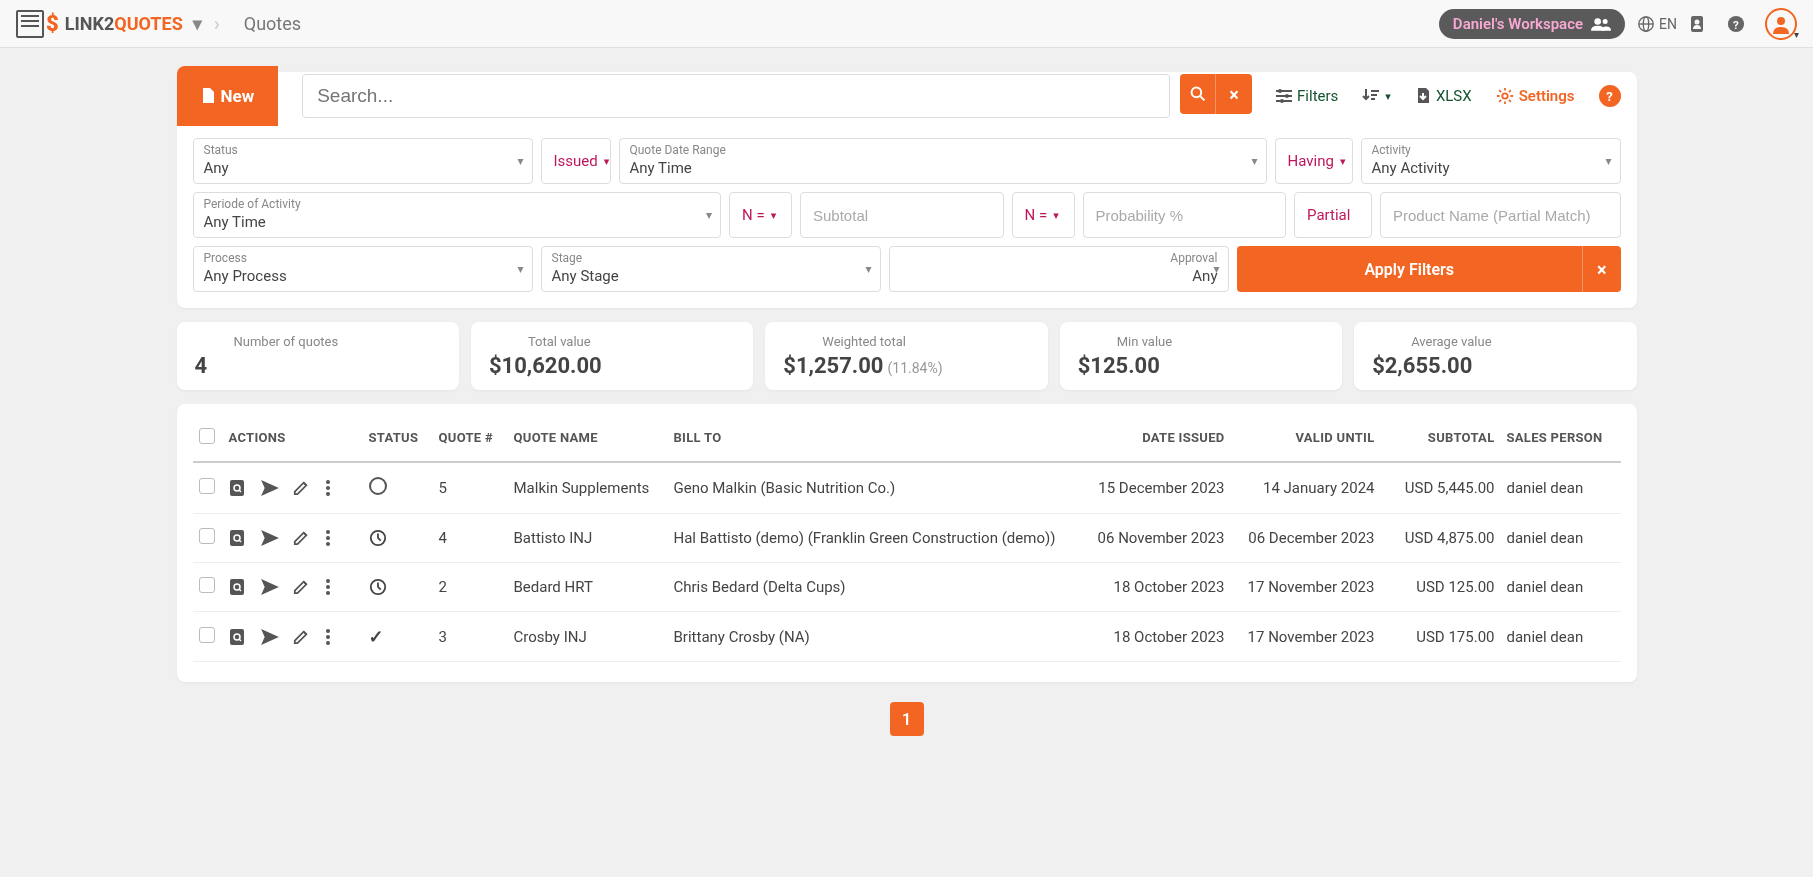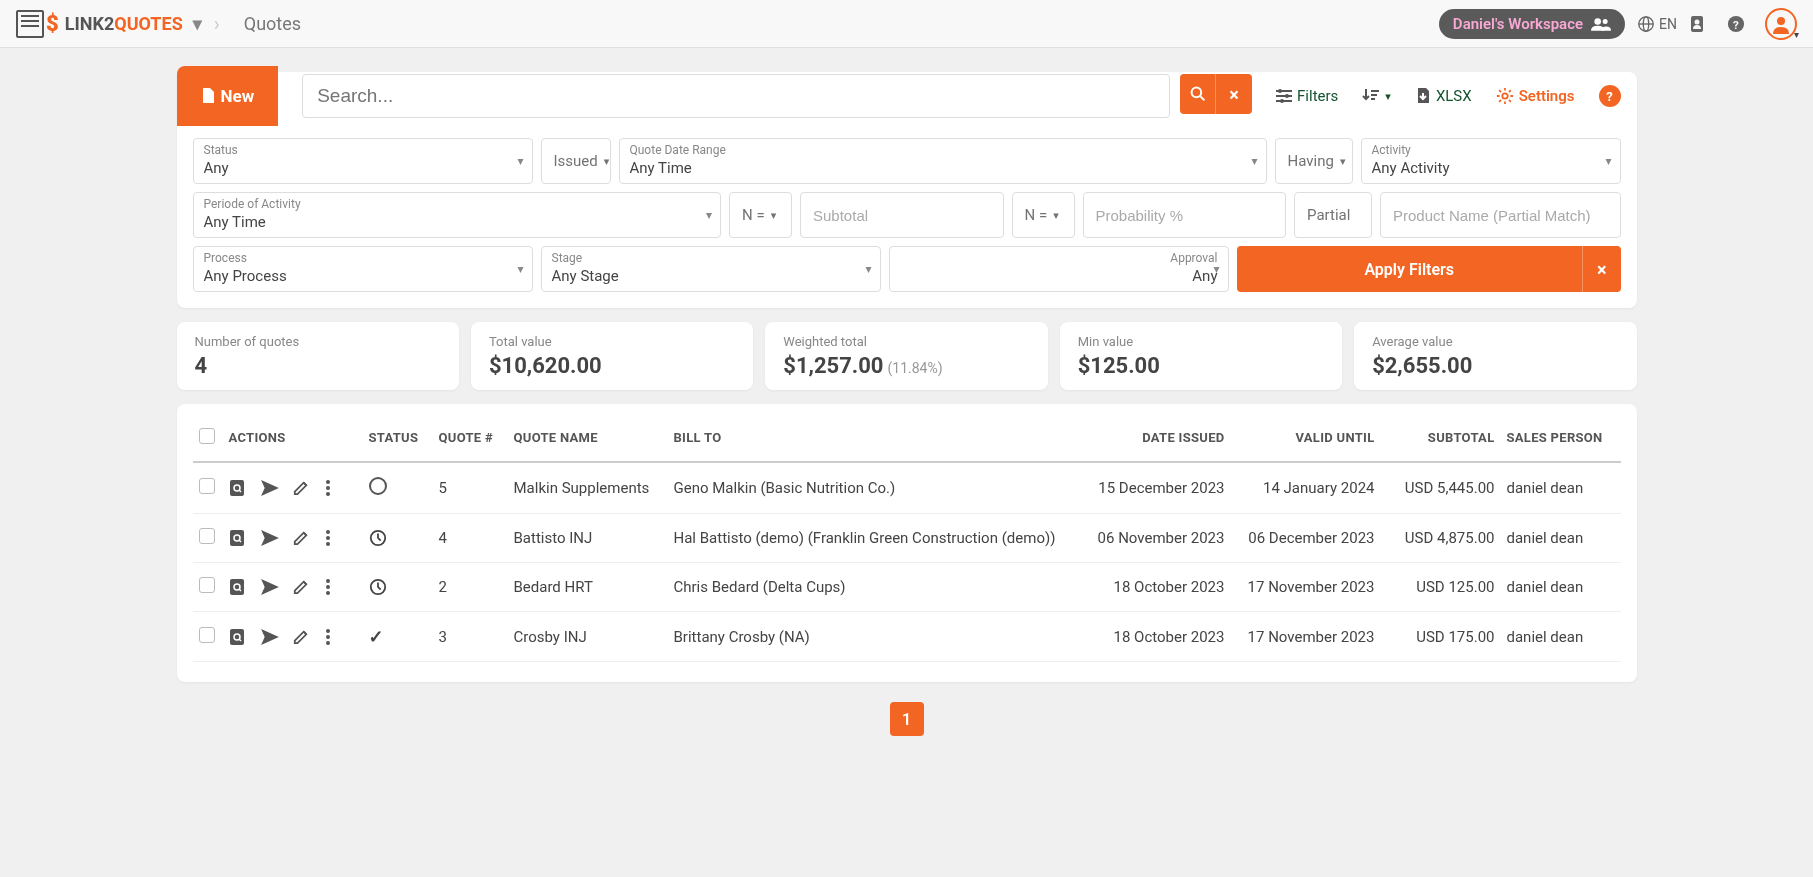--- a/index.html
+++ b/index.html
@@ -43,30 +43,30 @@
 .help-circle { width:22px; height:22px; background:#f26522; color:#fff; border-radius:50%; display:flex; align-items:center; justify-content:center; font-size:13px; font-weight:700; }
 
 
 .filters { padding: 8px 16px 16px; display:flex; flex-direction:column; gap:8px; }
 .filter-row { display: flex; gap: 8px; }
 .field { border: 1px solid #ddd; border-radius: 4px; position: relative; background: #fff; display:flex; align-items:center;}
 .field-stacked { flex-direction: column; align-items: stretch; padding: 4px 10px; }
 .field-label { font-size: 12px; color: #888; }
 .field-value { font-size: 15px; color: #444; padding: 2px 0; }
 .field-caret { position:absolute; right:8px; top:50%; transform:translateY(-50%); color:#888; font-size:12px;}
-.field-inline { padding: 8px 12px; font-size: 15px; color:#737373; gap:6px; white-space:nowrap;}
+.field-inline { padding: 8px 12px; font-size: 15px; color:#be185d; gap:6px; white-space:nowrap;}
 .field-input { border:none; outline:none; font-size: 15px; width:100%; padding:10px 12px; color:#444;}
 .field-input::placeholder { color:#aaa; }
 .apply-btn { background: #f26522; color: #fff; border-radius: 4px; flex:1; display:flex; align-items:center; justify-content:center; font-weight:600; font-size:16px; position:relative; }
 .apply-close { border-left:1px solid rgba(255,255,255,0.3); padding:0 14px; align-self:stretch; display:flex; align-items:center; }
 
 
 .stats-row { display: flex; gap: 12px; margin-top: 14px; }
 .stat { flex:1; background:#fff; border-radius: 8px; padding: 12px 18px; box-shadow: 0 1px 3px rgba(0,0,0,0.05);}
-.stat-label { font-size: 13px; color: #888; margin-bottom: 4px; }
+.stat-label { font-size: 13px; color: #888; margin-bottom: 4px; margin-left: 39px; }
 .stat-value { font-size: 22px; font-weight: 700; color: #444; }
 .stat-sub { font-size: 14px; color: #999; font-weight: 400; margin-left: 4px; }
 
 
 .table-panel { margin-top: 14px; padding: 10px 16px 20px; }
 table { width: 100%; border-collapse: collapse; }
 th { text-align: left; font-size: 13px; font-weight: 700; color: #555; padding: 14px 6px; border-bottom: 2px solid #ccc; letter-spacing: 0.3px;}
 td { padding: 14px 6px; border-bottom: 1px solid #eee; font-size: 15px; color: #444; }
 .th-right, .td-right { text-align: right; }
 .checkbox { width:16px; height:16px; border:1px solid #bbb; border-radius:3px; display:inline-block; }

